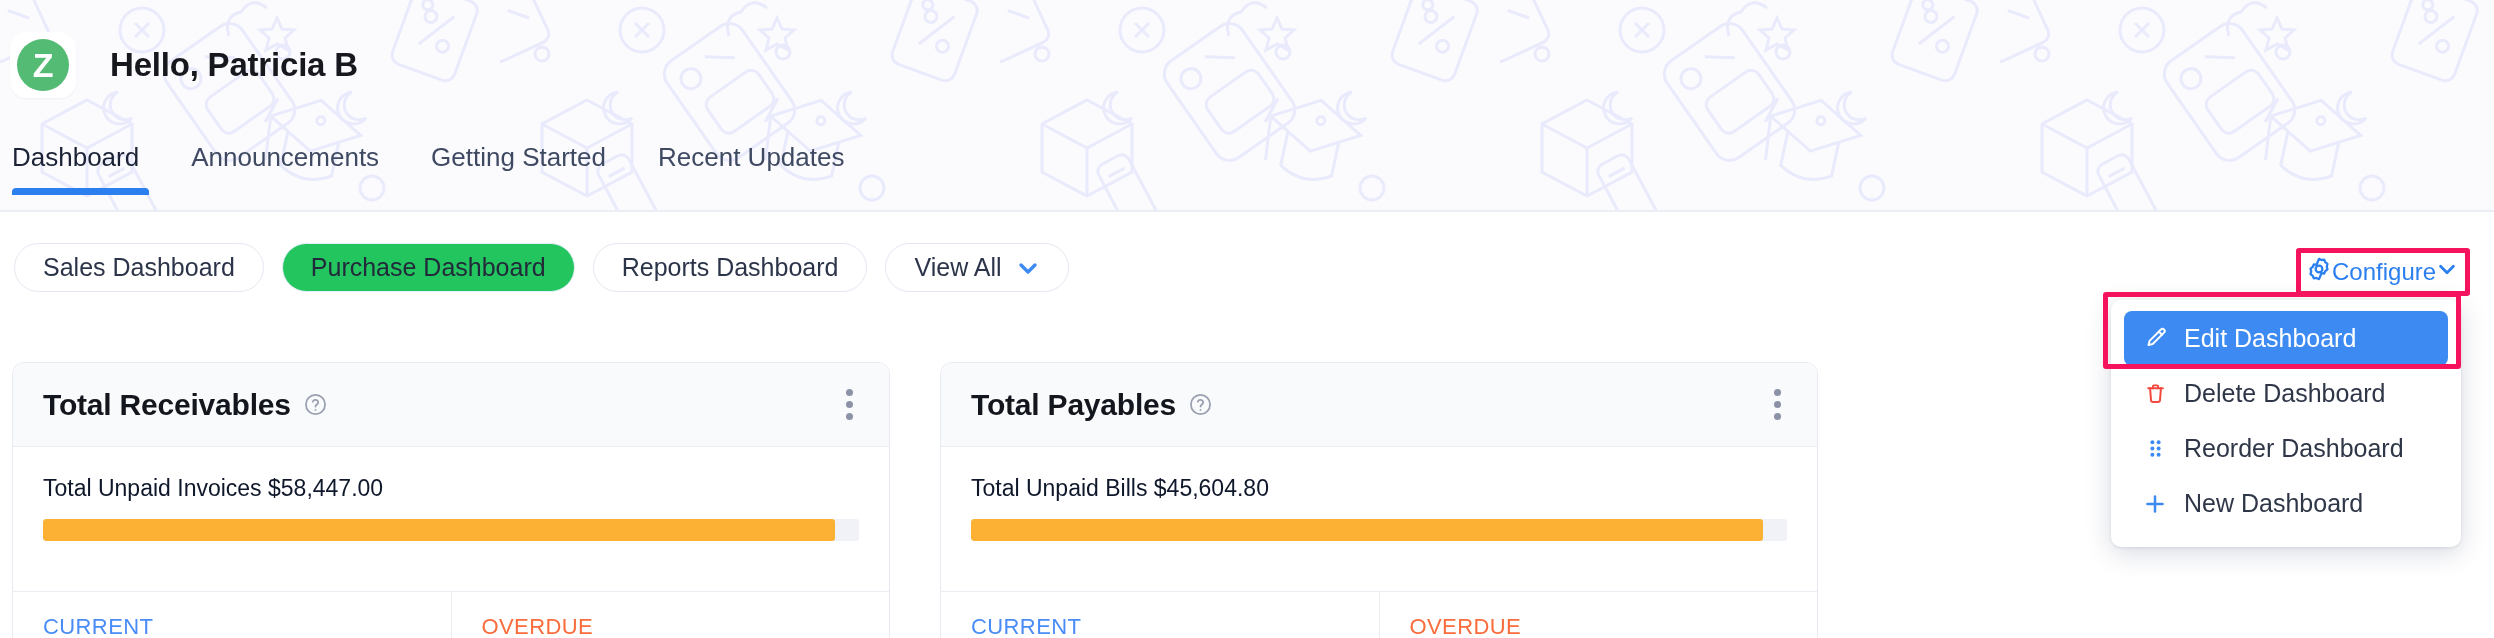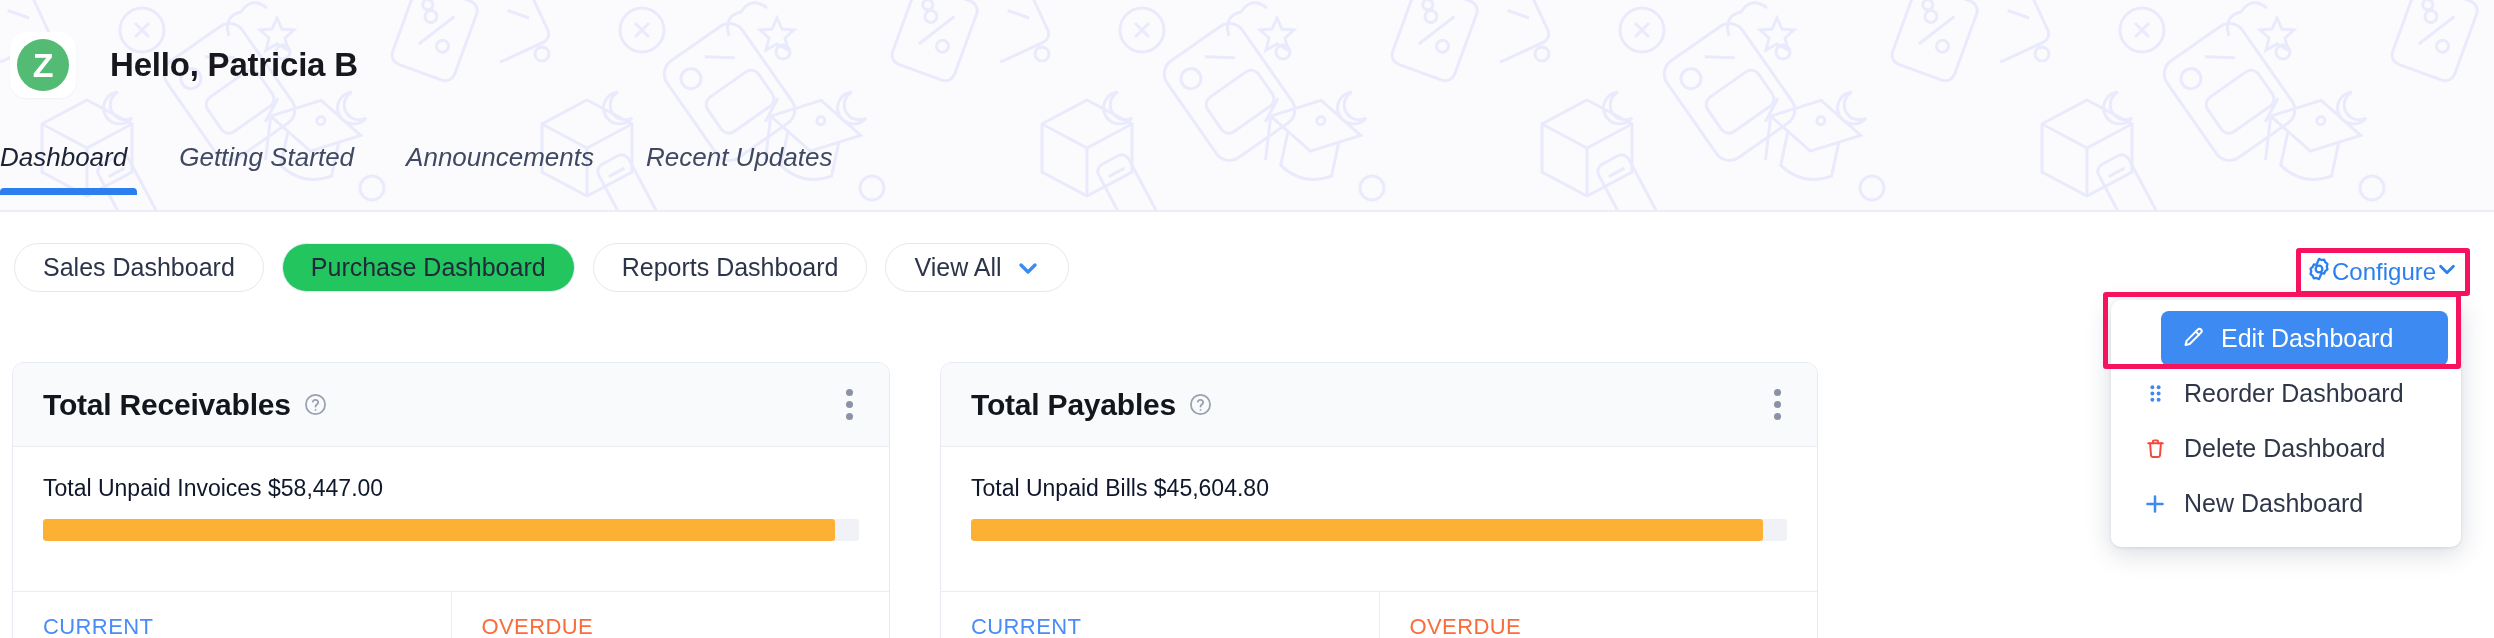--- a/index.html
+++ b/index.html
@@ -56,22 +56,21 @@
     font-weight: 700;
     color: #16181d;
     letter-spacing: -0.2px;
   }
 
   
   .tabs {
     position: absolute; left: 0; top: 128px;
     width: 2494px; height: 84px;
     display: flex; align-items: flex-start;
-    padding-left: 0px;
-    font-style: italic;
+    padding-left: 12px;
   }
   .tab {
     position: relative;
     padding: 14px 26px 22px 26px;
     font-size: 26px;
     color: #3f4a62;
     cursor: pointer;
     white-space: nowrap;
   }
   .tab:first-child { padding-left: 0; margin-left: 0; }
@@ -166,21 +165,20 @@
   }
   .menu-item .mi-icon {
     width: 30px;
     display: inline-flex; align-items: center; justify-content: center;
     margin-right: 14px;
     flex: none;
   }
   .menu-item.highlighted {
     background: #3d8bf2;
     color: #ffffff;
-    margin-left: 37px;
   }
   .menu-highlight-box {
     position: absolute;
     left: 2103px; top: 292px;
     width: 358px; height: 77px;
     border: 5px solid #f5135e;
     border-radius: 3px;
     z-index: 31;
     pointer-events: none;
   }
@@ -338,24 +336,24 @@
         <div class="logo-circle">Z</div>
       </div>
       <div class="greeting">Hello, Patricia B</div>
     </div>
 
     <div class="tabs">
       <div class="tab active">
         <span>Dashboard</span>
       </div>
       <div class="tab">
+        <span>Announcements</span>
+      </div>
+      <div class="tab">
         <span>Getting Started</span>
-      </div>
-      <div class="tab">
-        <span>Announcements</span>
       </div>
       <div class="tab">
         <span>Recent Updates</span>
       </div>
     </div>
     <div class="tabs-underline"></div>
   </div>
 
   <div class="pillbar">
     <div class="pills">
@@ -405,41 +403,41 @@
         <svg width="25" height="25" viewBox="0 0 24 24" fill="none" stroke="#ffffff" stroke-width="1.9" stroke-linecap="round" stroke-linejoin="round">
           <path d="M17.2 3.4a2.1 2.1 0 0 1 3 3L9.3 17.3l-4 1 1-4z"></path>
           <line x1="15.2" y1="5.4" x2="18.2" y2="8.4"></line>
         </svg>
       </span>
       <span>Edit Dashboard</span>
     </div>
 
     <div class="menu-item">
       <span class="mi-icon">
+        <svg width="25" height="25" viewBox="0 0 24 24" fill="none" stroke="#f4483c" stroke-width="1.9" stroke-linecap="round" stroke-linejoin="round">
+          <path d="M5 7h14"></path>
+          <path d="M9.5 7V5.2a1 1 0 0 1 1-1h3a1 1 0 0 1 1 1V7"></path>
+          <path d="M6.8 7l.9 11.6a1.6 1.6 0 0 0 1.6 1.5h5.4a1.6 1.6 0 0 0 1.6-1.5L17.2 7"></path>
+        </svg>
+      </span>
+      <span>Delete Dashboard</span>
+    </div>
+
+    <div class="menu-item">
+      <span class="mi-icon">
         <svg width="25" height="25" viewBox="0 0 24 24" fill="#3d8bf2">
           <circle cx="9" cy="6" r="1.9"></circle>
             <circle cx="15" cy="6" r="1.9"></circle>
           <circle cx="9" cy="12" r="1.9"></circle>
             <circle cx="15" cy="12" r="1.9"></circle>
           <circle cx="9" cy="18" r="1.9"></circle>
             <circle cx="15" cy="18" r="1.9"></circle>
         </svg>
       </span>
       <span>Reorder Dashboard</span>
-    </div>
-
-    <div class="menu-item">
-      <span class="mi-icon">
-        <svg width="25" height="25" viewBox="0 0 24 24" fill="none" stroke="#f4483c" stroke-width="1.9" stroke-linecap="round" stroke-linejoin="round">
-          <path d="M5 7h14"></path>
-          <path d="M9.5 7V5.2a1 1 0 0 1 1-1h3a1 1 0 0 1 1 1V7"></path>
-          <path d="M6.8 7l.9 11.6a1.6 1.6 0 0 0 1.6 1.5h5.4a1.6 1.6 0 0 0 1.6-1.5L17.2 7"></path>
-        </svg>
-      </span>
-      <span>Delete Dashboard</span>
     </div>
 
     <div class="menu-item">
       <span class="mi-icon">
         <svg width="26" height="26" viewBox="0 0 24 24" fill="none" stroke="#3d8bf2" stroke-width="2.3" stroke-linecap="round">
           <line x1="12" y1="5" x2="12" y2="19"></line>
           <line x1="5" y1="12" x2="19" y2="12"></line>
         </svg>
       </span>
       <span>New Dashboard</span>

